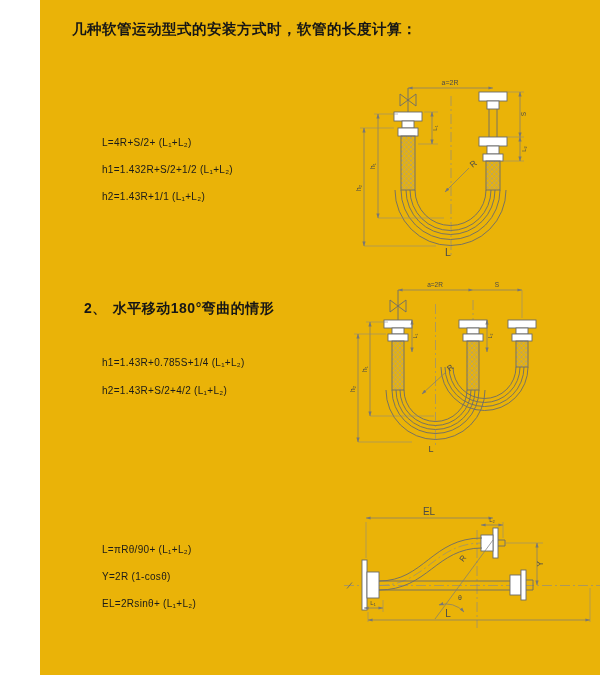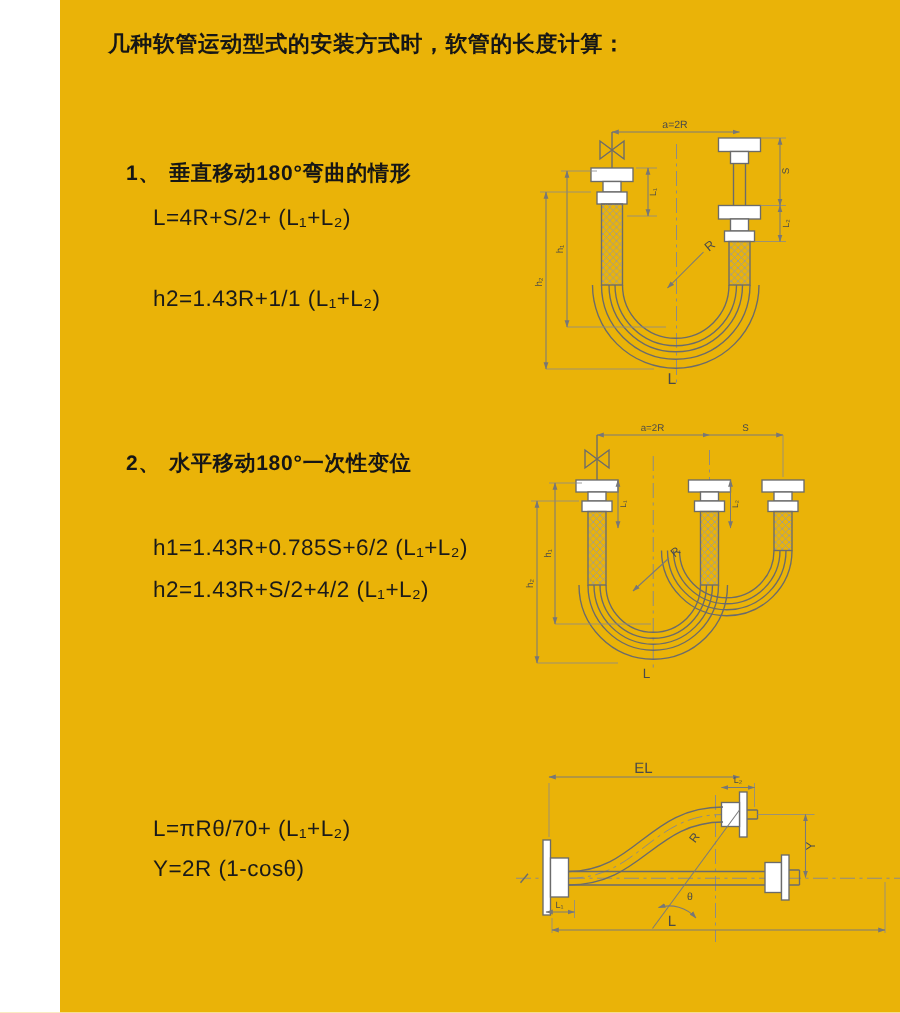--- a/index.html
+++ b/index.html
@@ -1,50 +1,49 @@
 <!DOCTYPE html>
 <html><head>
 <meta charset="utf-8">
 <style>
   html,body{margin:0;padding:0;background:#fff;}
   #page{position:relative;width:600px;height:675px;background:#eab308;overflow:hidden;
         font-family:"Liberation Sans","DejaVu Sans",sans-serif;color:#161616;margin-left:40px;}
   .title{position:absolute;left:32px;top:20px;font-size:14.5px;font-weight:bold;letter-spacing:0.5px;}
   .sec-head{position:absolute;font-size:14px;font-weight:bold;letter-spacing:0.5px;white-space:nowrap;}
   .sec-head .num{margin-right:6px;}
-  .formula{position:absolute;font-size:15px;letter-spacing:0.3px;white-space:nowrap;color:#1a1a1a;}
+  .formula{position:absolute;font-size:10px;letter-spacing:0.3px;white-space:nowrap;color:#1a1a1a;}
   svg{position:absolute;overflow:visible;}
   svg text{font-family:"Liberation Sans","DejaVu Sans",sans-serif;fill:#4a4a4a;}
   .dln{stroke:#6b6b6b;stroke-width:0.9;fill:none;}
   .fit{stroke:#6b6b6b;stroke-width:0.9;fill:#ffffff;}
   .dim{stroke:#7a7a7a;stroke-width:0.7;fill:none;}
   .ext{stroke:#8a8a8a;stroke-width:0.55;fill:none;}
   .cl {stroke:#8a8a8a;stroke-width:0.65;fill:none;stroke-dasharray:10 3 2 3;}
 </style>
 </head>
 <body>
 
 <div id="page">
 
   <div class="title">几种软管运动型式的安装方式时，软管的长度计算：</div>
 
-  <div class="sec-head" style="left:44px;top:107px;">
-    <span class="num">1、</span><span>垂直移动180°弯曲的情形</span>
+  <div class="formula" style="left:62px;top:137px;">L=4R+S/2+ (L₁+L₂)</div>
+  <div class="formula" style="left:62px;top:164px;">h1=1.432R+S/2+1/2 (L₁+L₂)</div>
+  <div class="formula" style="left:62px;top:191px;">h2=1.43R+1/1 (L₁+L₂)</div>
+
+  <div class="sec-head" style="left:44px;top:300px;">
+    <span class="num">2、</span><span>水平移动180°弯曲的情形</span>
   </div>
-  <div class="formula" style="left:62px;top:137px;">L=4R+S/2+ (L₁+L₂)</div>
-  <div class="formula" style="left:62px;top:191px;">h2=1.43R+1/1 (L₁+L₂)</div>
-
-  <div class="sec-head" style="left:44px;top:300px;">
-    <span class="num">2、</span><span>水平移动180°一次性变位</span>
-  </div>
-  <div class="formula" style="left:62px;top:357px;">h1=1.43R+0.785S+6/2 (L₁+L₂)</div>
+  <div class="formula" style="left:62px;top:357px;">h1=1.43R+0.785S+1/4 (L₁+L₂)</div>
   <div class="formula" style="left:62px;top:385px;">h2=1.43R+S/2+4/2 (L₁+L₂)</div>
 
-  <div class="formula" style="left:62px;top:544px;">L=πRθ/70+ (L₁+L₂)</div>
+  <div class="formula" style="left:62px;top:544px;">L=πRθ/90+ (L₁+L₂)</div>
   <div class="formula" style="left:62px;top:571px;text-align:center;">Y=2R (1-cosθ)</div>
+  <div class="formula" style="left:62px;top:598px;">EL=2Rsinθ+ (L₁+L₂)</div>
 
   <svg style="left:308px;top:66px;" width="292" height="200" viewBox="0 0 292 200">
     <defs>
       <marker id="d1aE" markerWidth="7" markerHeight="6" refX="6.5" refY="3" orient="auto">
           <path d="M0,0.7 L7,3 L0,5.3 z" fill="#777"></path>
         </marker>
       <marker id="d1aS" markerWidth="7" markerHeight="6" refX="0.5" refY="3" orient="auto">
           <path d="M7,0.7 L0,3 L7,5.3 z" fill="#777"></path>
         </marker>
       <pattern id="d1hx" width="4.5" height="4.5" patternUnits="userSpaceOnUse">

